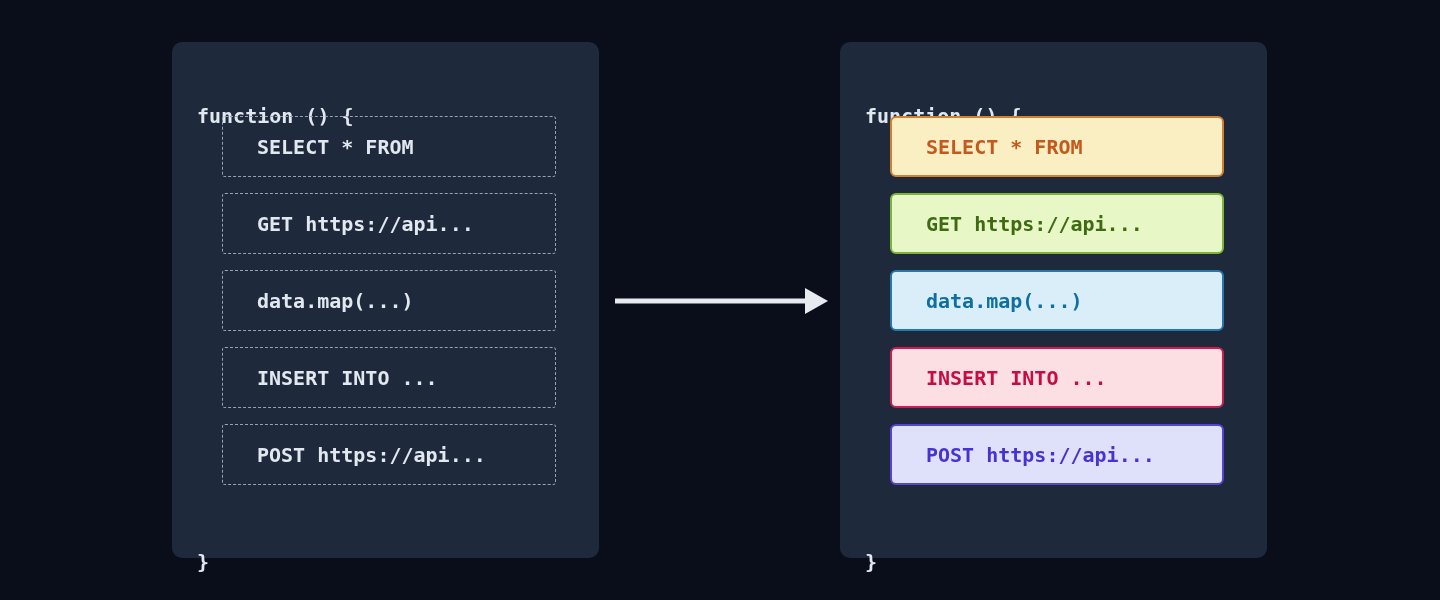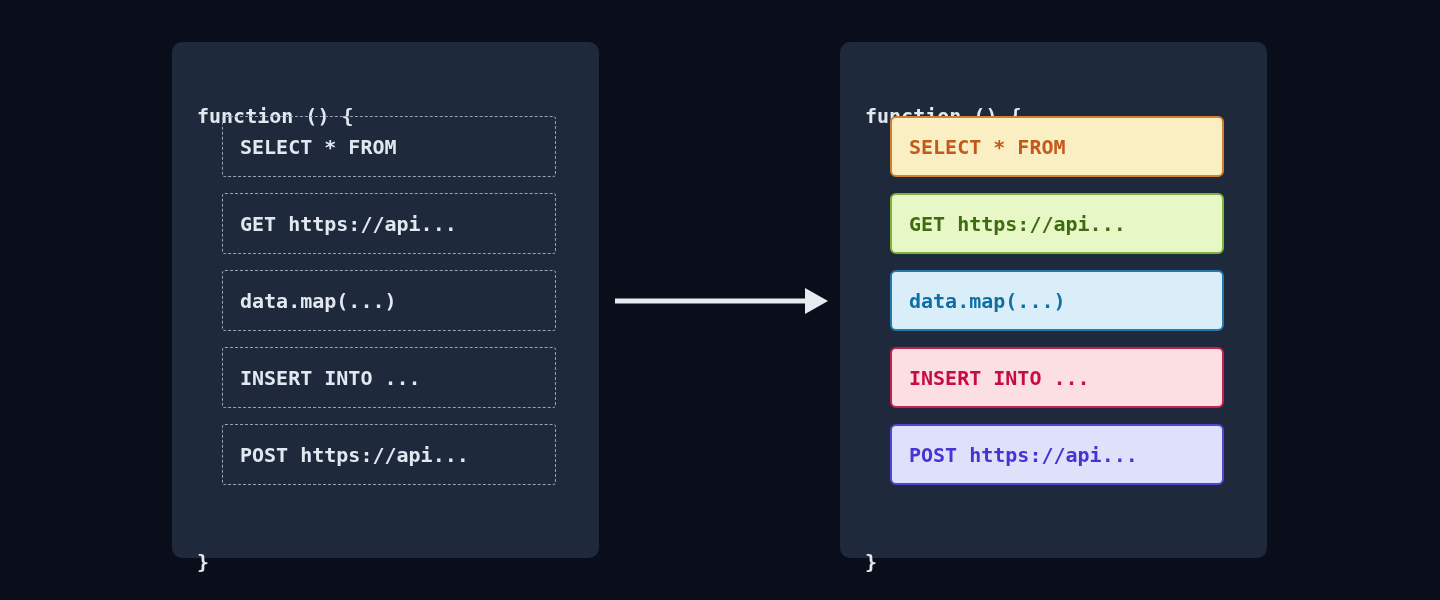--- a/index.html
+++ b/index.html
@@ -44,21 +44,21 @@
     width: 334px;
     display: flex;
     flex-direction: column;
     gap: 16px;
   }
   .block {
     box-sizing: border-box;
     height: 61px;
     display: flex;
     align-items: center;
-    padding-left: 17px;
+    padding-left: 34px;
     font-size: 20px;
     font-weight: bold;
     white-space: pre;
   }
   .dashed-block {
     border: 1.5px dashed var(--dash-border, #94a3b8);
     border-radius: 3px;
     color: var(--code-text, #e2e8f0);
     background: transparent;
   }

